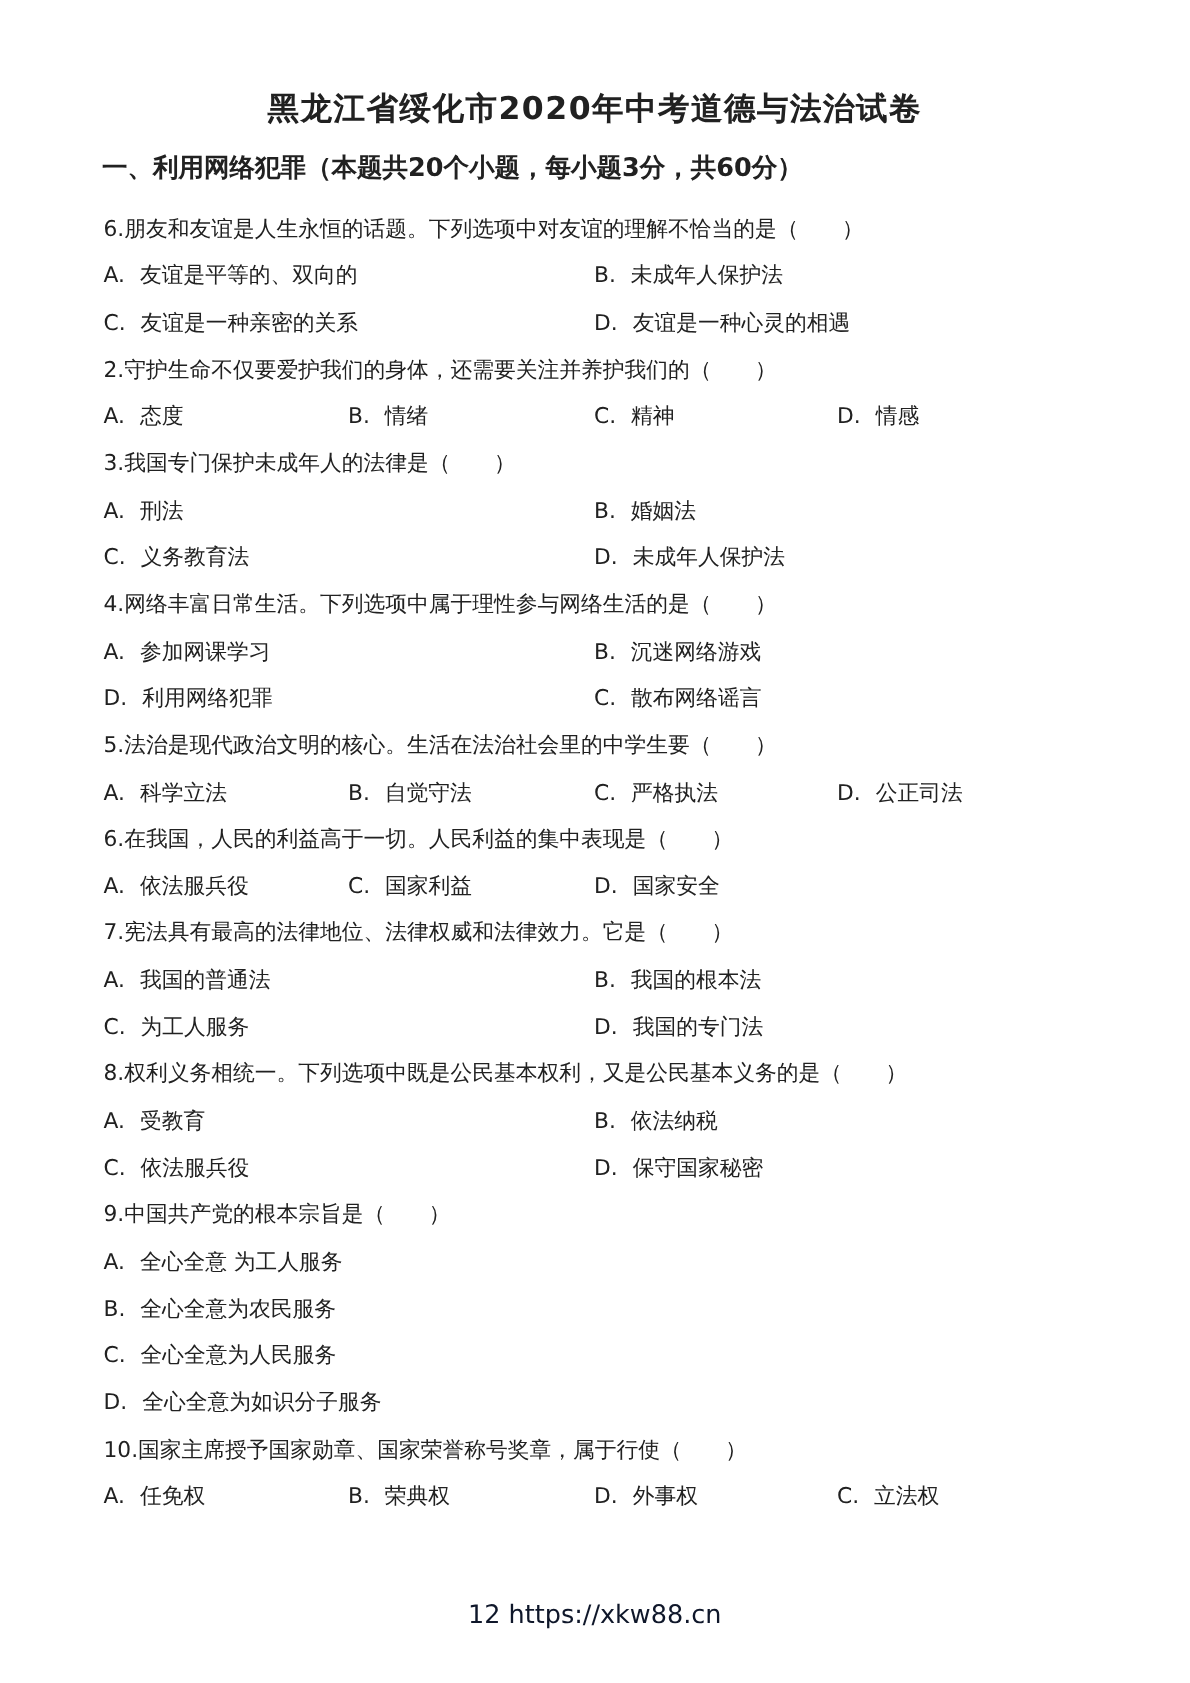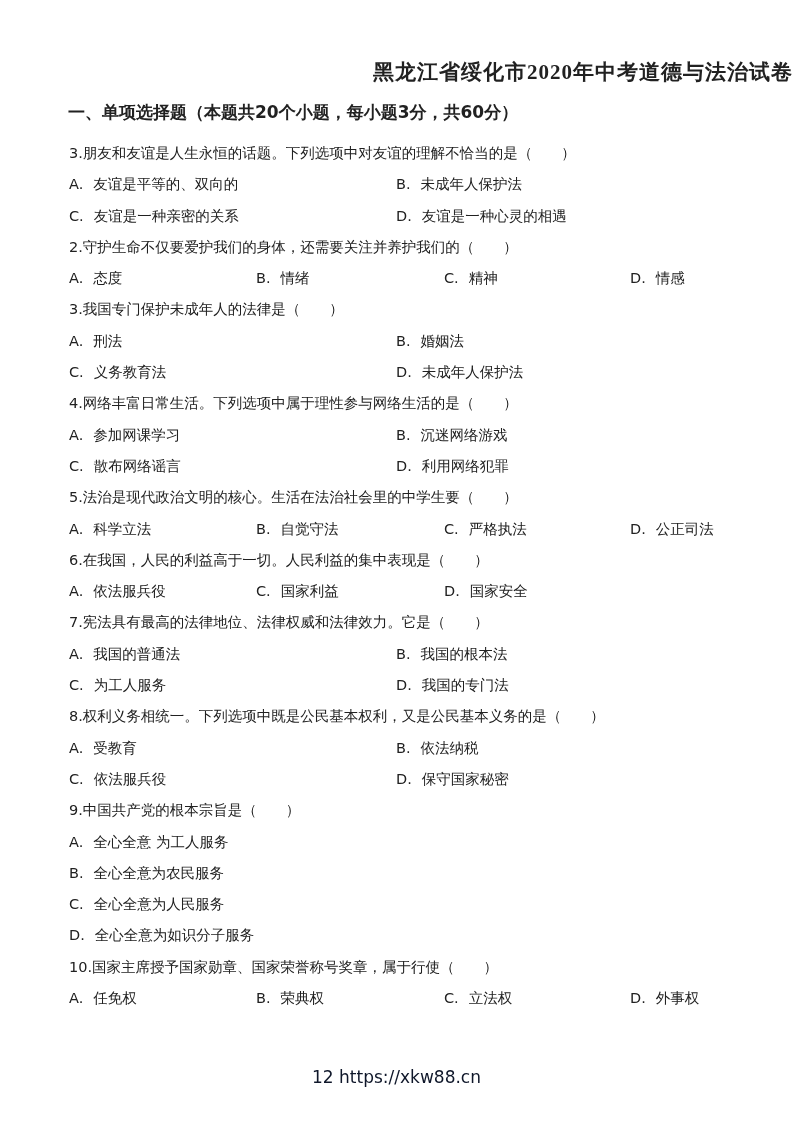--- a/index.html
+++ b/index.html
@@ -9,70 +9,69 @@
     height: 1122px;
     margin: 0 auto;
     background: #ffffff;
     font-family: "DejaVu Sans", "Liberation Sans", sans-serif;
     color: #212121;
     overflow: hidden;
   }
   .title {
     margin: 0;
     padding-top: 57px;
-    text-align: right;
+    text-align: center;
     font-size: 21px;
     font-weight: bold;
     line-height: 30px;
     letter-spacing: 1px;
-    font-family: Liberation Serif, serif;
   }
   .section-heading {
     margin: 12px 0 0 0;
     padding-left: 68px;
     font-size: 17px;
     font-weight: bold;
     line-height: 26px;
   }
   .questions {
     margin-top: 13px;
     padding: 0 50px 0 69px;
     font-size: 14.5px;
   }
   .line {
     height: 31.3px;
     line-height: 31.3px;
     white-space: nowrap;
     overflow: visible;
   }
-  .options.cols-4 { display: grid; grid-template-columns: 163px 164px 162px auto; gap: 24px; }
+  .options.cols-4 { display: grid; grid-template-columns: 163px 164px 162px auto; }
   .options.cols-2 { display: grid; grid-template-columns: 327px auto; }
   .options.cols-1 { display: block; }
   .opt-label { display: inline-block; margin-right: 10px; }
   .footer {
     position: absolute;
     top: 1065px;
     left: 0;
     width: 100%;
     text-align: center;
     color: #0f172a;
     font-size: 17px;
     line-height: 24px;
   }
 </style>
 </head>
 <body>
 
 <div class="page">
   <h1 class="title">黑龙江省绥化市2020年中考道德与法治试卷</h1>
 
-  <h2 class="section-heading">一、单项选择题（本题共20个小题，每小题3分，共60分）</h2>
+  <h2 class="section-heading">一、利用网络犯罪（本题共20个小题，每小题3分，共60分）</h2>
 
   <div class="questions" id="questions">
-      <div class="line stem">3.朋友和友谊是人生永恒的话题。下列选项中对友谊的理解不恰当的是（　　）</div>
+      <div class="line stem">6.朋友和友谊是人生永恒的话题。下列选项中对友谊的理解不恰当的是（　　）</div>
       <div class="options cols-2">
         <div class="line option"><span class="opt-label">A.</span><span>友谊是平等的、双向的</span></div>
         <div class="line option"><span class="opt-label">B.</span><span>未成年人保护法</span></div>
         <div class="line option"><span class="opt-label">C.</span><span>友谊是一种亲密的关系</span></div>
         <div class="line option"><span class="opt-label">D.</span><span>友谊是一种心灵的相遇</span></div>
       </div>
       <div class="line stem">2.守护生命不仅要爱护我们的身体，还需要关注并养护我们的（　　）</div>
       <div class="options cols-4">
         <div class="line option"><span class="opt-label">A.</span><span>态度</span></div>
         <div class="line option"><span class="opt-label">B.</span><span>情绪</span></div>
@@ -83,22 +82,22 @@
       <div class="options cols-2">
         <div class="line option"><span class="opt-label">A.</span><span>刑法</span></div>
         <div class="line option"><span class="opt-label">B.</span><span>婚姻法</span></div>
         <div class="line option"><span class="opt-label">C.</span><span>义务教育法</span></div>
         <div class="line option"><span class="opt-label">D.</span><span>未成年人保护法</span></div>
       </div>
       <div class="line stem">4.网络丰富日常生活。下列选项中属于理性参与网络生活的是（　　）</div>
       <div class="options cols-2">
         <div class="line option"><span class="opt-label">A.</span><span>参加网课学习</span></div>
         <div class="line option"><span class="opt-label">B.</span><span>沉迷网络游戏</span></div>
+        <div class="line option"><span class="opt-label">D.</span><span>利用网络犯罪</span></div>
         <div class="line option"><span class="opt-label">C.</span><span>散布网络谣言</span></div>
-        <div class="line option"><span class="opt-label">D.</span><span>利用网络犯罪</span></div>
       </div>
       <div class="line stem">5.法治是现代政治文明的核心。生活在法治社会里的中学生要（　　）</div>
       <div class="options cols-4">
         <div class="line option"><span class="opt-label">A.</span><span>科学立法</span></div>
         <div class="line option"><span class="opt-label">B.</span><span>自觉守法</span></div>
         <div class="line option"><span class="opt-label">C.</span><span>严格执法</span></div>
         <div class="line option"><span class="opt-label">D.</span><span>公正司法</span></div>
       </div>
       <div class="line stem">6.在我国，人民的利益高于一切。人民利益的集中表现是（　　）</div>
       <div class="options cols-4">
@@ -124,21 +123,21 @@
       <div class="options cols-1">
         <div class="line option"><span class="opt-label">A.</span><span>全心全意 为工人服务</span></div>
         <div class="line option"><span class="opt-label">B.</span><span>全心全意为农民服务</span></div>
         <div class="line option"><span class="opt-label">C.</span><span>全心全意为人民服务</span></div>
         <div class="line option"><span class="opt-label">D.</span><span>全心全意为如识分子服务</span></div>
       </div>
       <div class="line stem">10.国家主席授予国家勋章、国家荣誉称号奖章，属于行使（　　）</div>
       <div class="options cols-4">
         <div class="line option"><span class="opt-label">A.</span><span>任免权</span></div>
         <div class="line option"><span class="opt-label">B.</span><span>荣典权</span></div>
+        <div class="line option"><span class="opt-label">D.</span><span>外事权</span></div>
         <div class="line option"><span class="opt-label">C.</span><span>立法权</span></div>
-        <div class="line option"><span class="opt-label">D.</span><span>外事权</span></div>
       </div>
     </div>
 
   <div class="footer">
     <span>12 https://xkw88.cn</span>
   </div>
 </div>
 
 </body></html>

